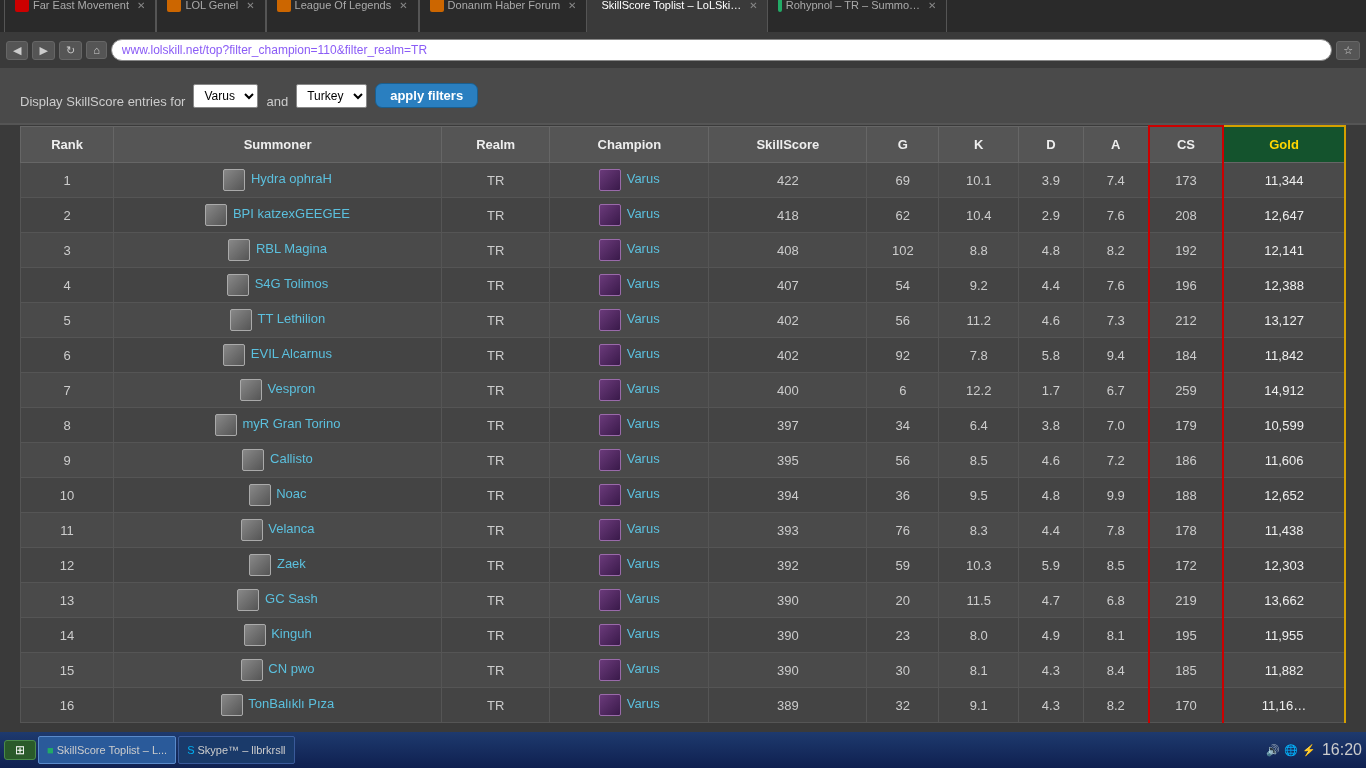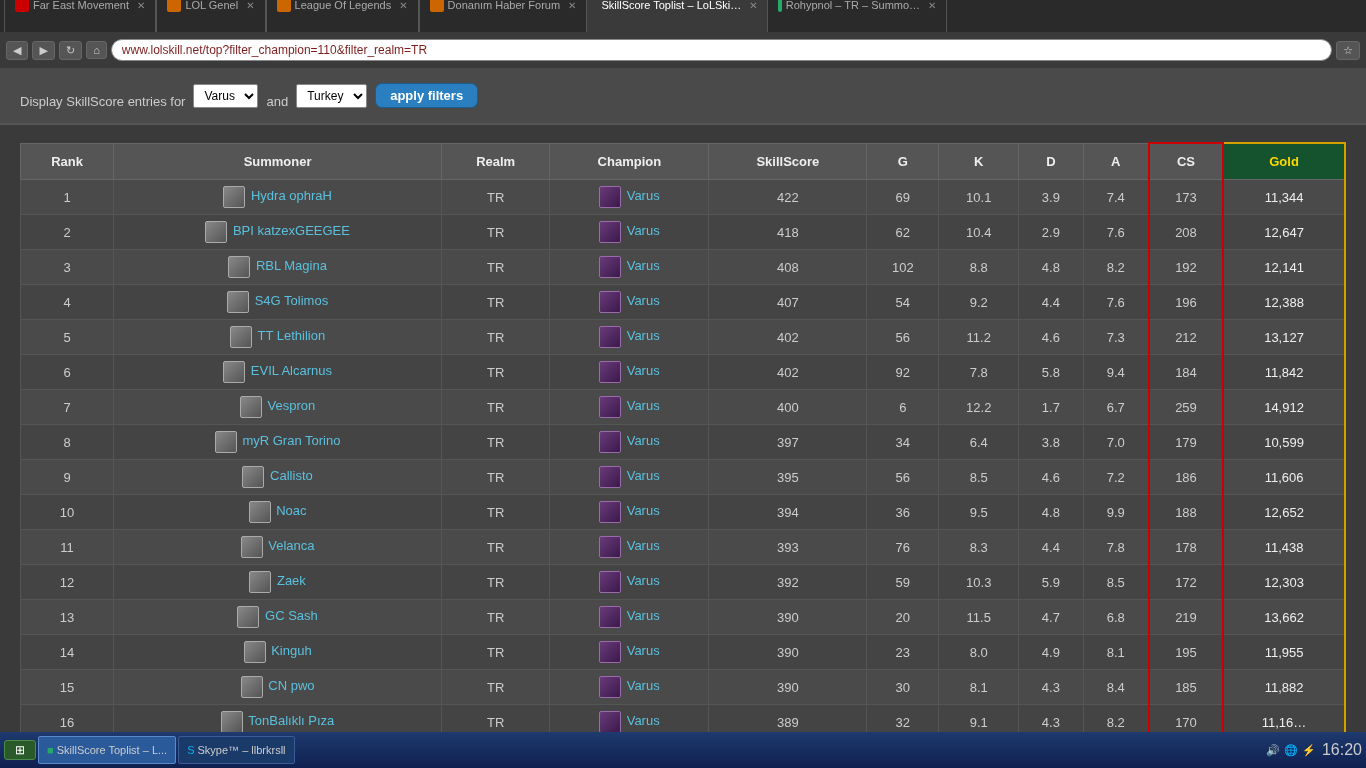--- a/index.html
+++ b/index.html
@@ -11,33 +11,33 @@
     .tab { display: flex; align-items: center; padding: 20px 10px; border-radius: 4px 4px 0 0; font-size: 11px; max-width: 180px; overflow: hidden; white-space: nowrap; cursor: pointer; gap: 4px; }
     .tab.active { background: #3a3a3a; color: #fff; text-align: center; }
     .tab.inactive { background: #2a2a2a; color: #aaa; border: 1px solid #555; border-bottom: none; }
     .tab-favicon { width: 14px; height: 14px; display: inline-block; border-radius: 2px; }
     .tab-favicon.red { background: #c00; }
     .tab-favicon.dh { background: #c60; }
     .tab-favicon.ls { background: #2a6; }
     .tab-close { margin-left: 4px; color: #888; font-size: 10px; }
     .nav-bar { display: flex; align-items: center; padding: 4px 6px; background: #3a3a3a; height: 36px; gap: 4px; }
     .nav-btn { background: #555; border: 1px solid #666; border-radius: 3px; color: #ccc; font-size: 11px; cursor: pointer; padding: 2px 6px; }
-    .address-bar { flex: 1; background: #fff; color: #7f1d1d; border: 1px solid #888; border-radius: 12px; padding: 3px 10px; font-size: 12px; }
+    .address-bar { flex: 1; background: #fff; color: #8b5cf6; border: 1px solid #888; border-radius: 12px; padding: 3px 10px; font-size: 12px; }
 
     
     .page-content { background: #3a3a3a; min-height: calc(768px - 92px - 36px); }
 
     
     .filter-bar { background: #4a4a4a; padding: 14px 20px; display: flex; align-items: center; gap: 8px; border-bottom: 2px solid #555; }
     .filter-label { color: #ccc; font-size: 13px; margin-top: 12px; }
     .filter-select { padding: 3px 6px; background: #fff; color: #000; border: 1px solid #888; font-size: 12px; border-radius: 2px; }
     .apply-btn { background: #2a7fc0; color: #fff; border: 1px solid #1a5f90; padding: 4px 14px; border-radius: 7px; cursor: pointer; font-size: 13px; font-weight: bold; }
 
     
-    .table-container { padding: 17px 20px 10px; }
+    .table-container { padding: 0 20px 10px; }
     table { width: 100%; border-collapse: collapse; }
     thead tr { background: #555; }
     thead th { padding: 10px 6px; text-align: center; color: #eee; font-size: 13px; font-weight: bold; border: 1px solid #666; }
     tbody tr { background: #4a4a4a; }
     tbody tr:nth-child(even) { background: #444; }
     tbody td { padding: 6px 6px; text-align: center; color: #ccc; font-size: 13px; border: 1px solid #555; }
     .summoner-link { color: #5bc0de; text-decoration: none; }
     .champ-link { color: #5bc0de; text-decoration: none; }
 
     

